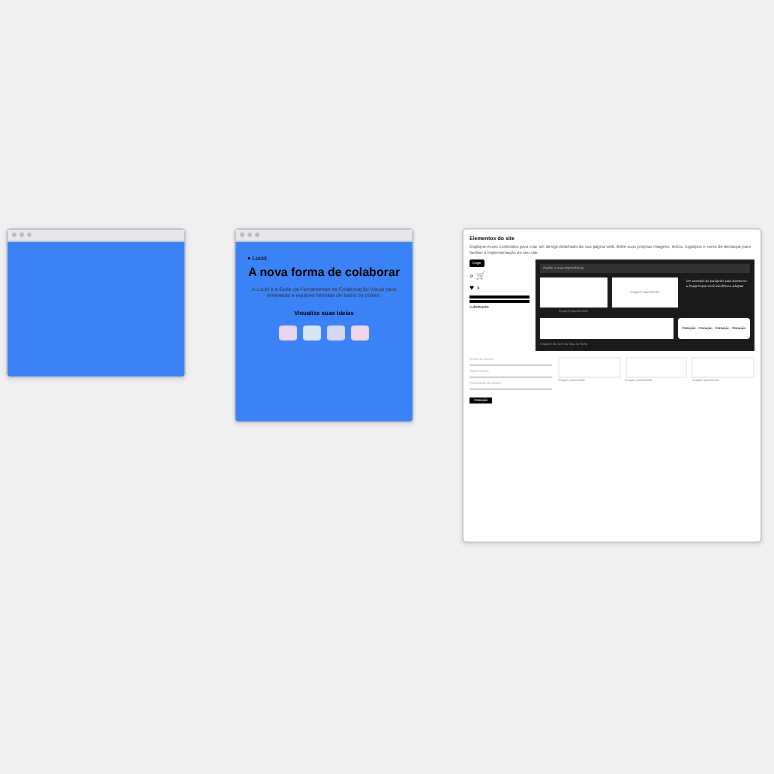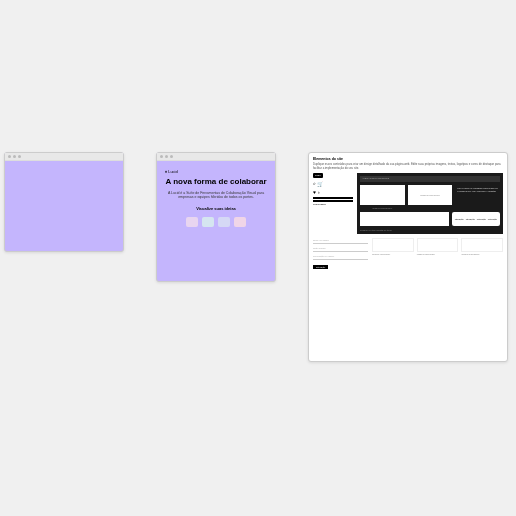--- a/index.html
+++ b/index.html
@@ -1,18 +1,18 @@
 <!DOCTYPE html>
 <html><head>
 <meta charset="utf-8">
 <style>
 *{margin:0;padding:0;box-sizing:border-box;font-family:-apple-system,BlinkMacSystemFont,sans-serif}
 body{background:#f0f0f0;width:516px;height:516px;overflow:hidden}
 .canvas{position:relative;width:100%;height:100%}
-.window{position:absolute;background:#c4b5fd;border:1px solid #ccc;border-radius:3px;box-shadow:0 1px 3px rgba(0,0,0,0.1)}
+.window{position:absolute;background:#3b82f6;border:1px solid #ccc;border-radius:3px;box-shadow:0 1px 3px rgba(0,0,0,0.1)}
 .titlebar{height:8px;background:#e8e8e8;border-bottom:1px solid #ddd;display:flex;align-items:center;padding:0 3px;gap:2px}
 .dot{width:3px;height:3px;border-radius:50%;background:#bbb}
 .win1{left:4px;top:152px;width:120px;height:100px}
 .win2{left:156px;top:152px;width:120px;height:130px}
 .win2-body{padding:8px;text-align:center}
 .w2-logo{font-size:4px;text-align:left;margin-bottom:4px}
 .w2-title{font-size:8px;font-weight:700;line-height:1.1;margin-bottom:4px}
 .w2-desc{font-size:3.5px;color:#333;margin-bottom:6px;line-height:1.3}
 .w2-cta{font-size:4px;font-weight:700;margin-bottom:6px}
 .w2-shapes{display:flex;justify-content:center;gap:4px;align-items:flex-end}

